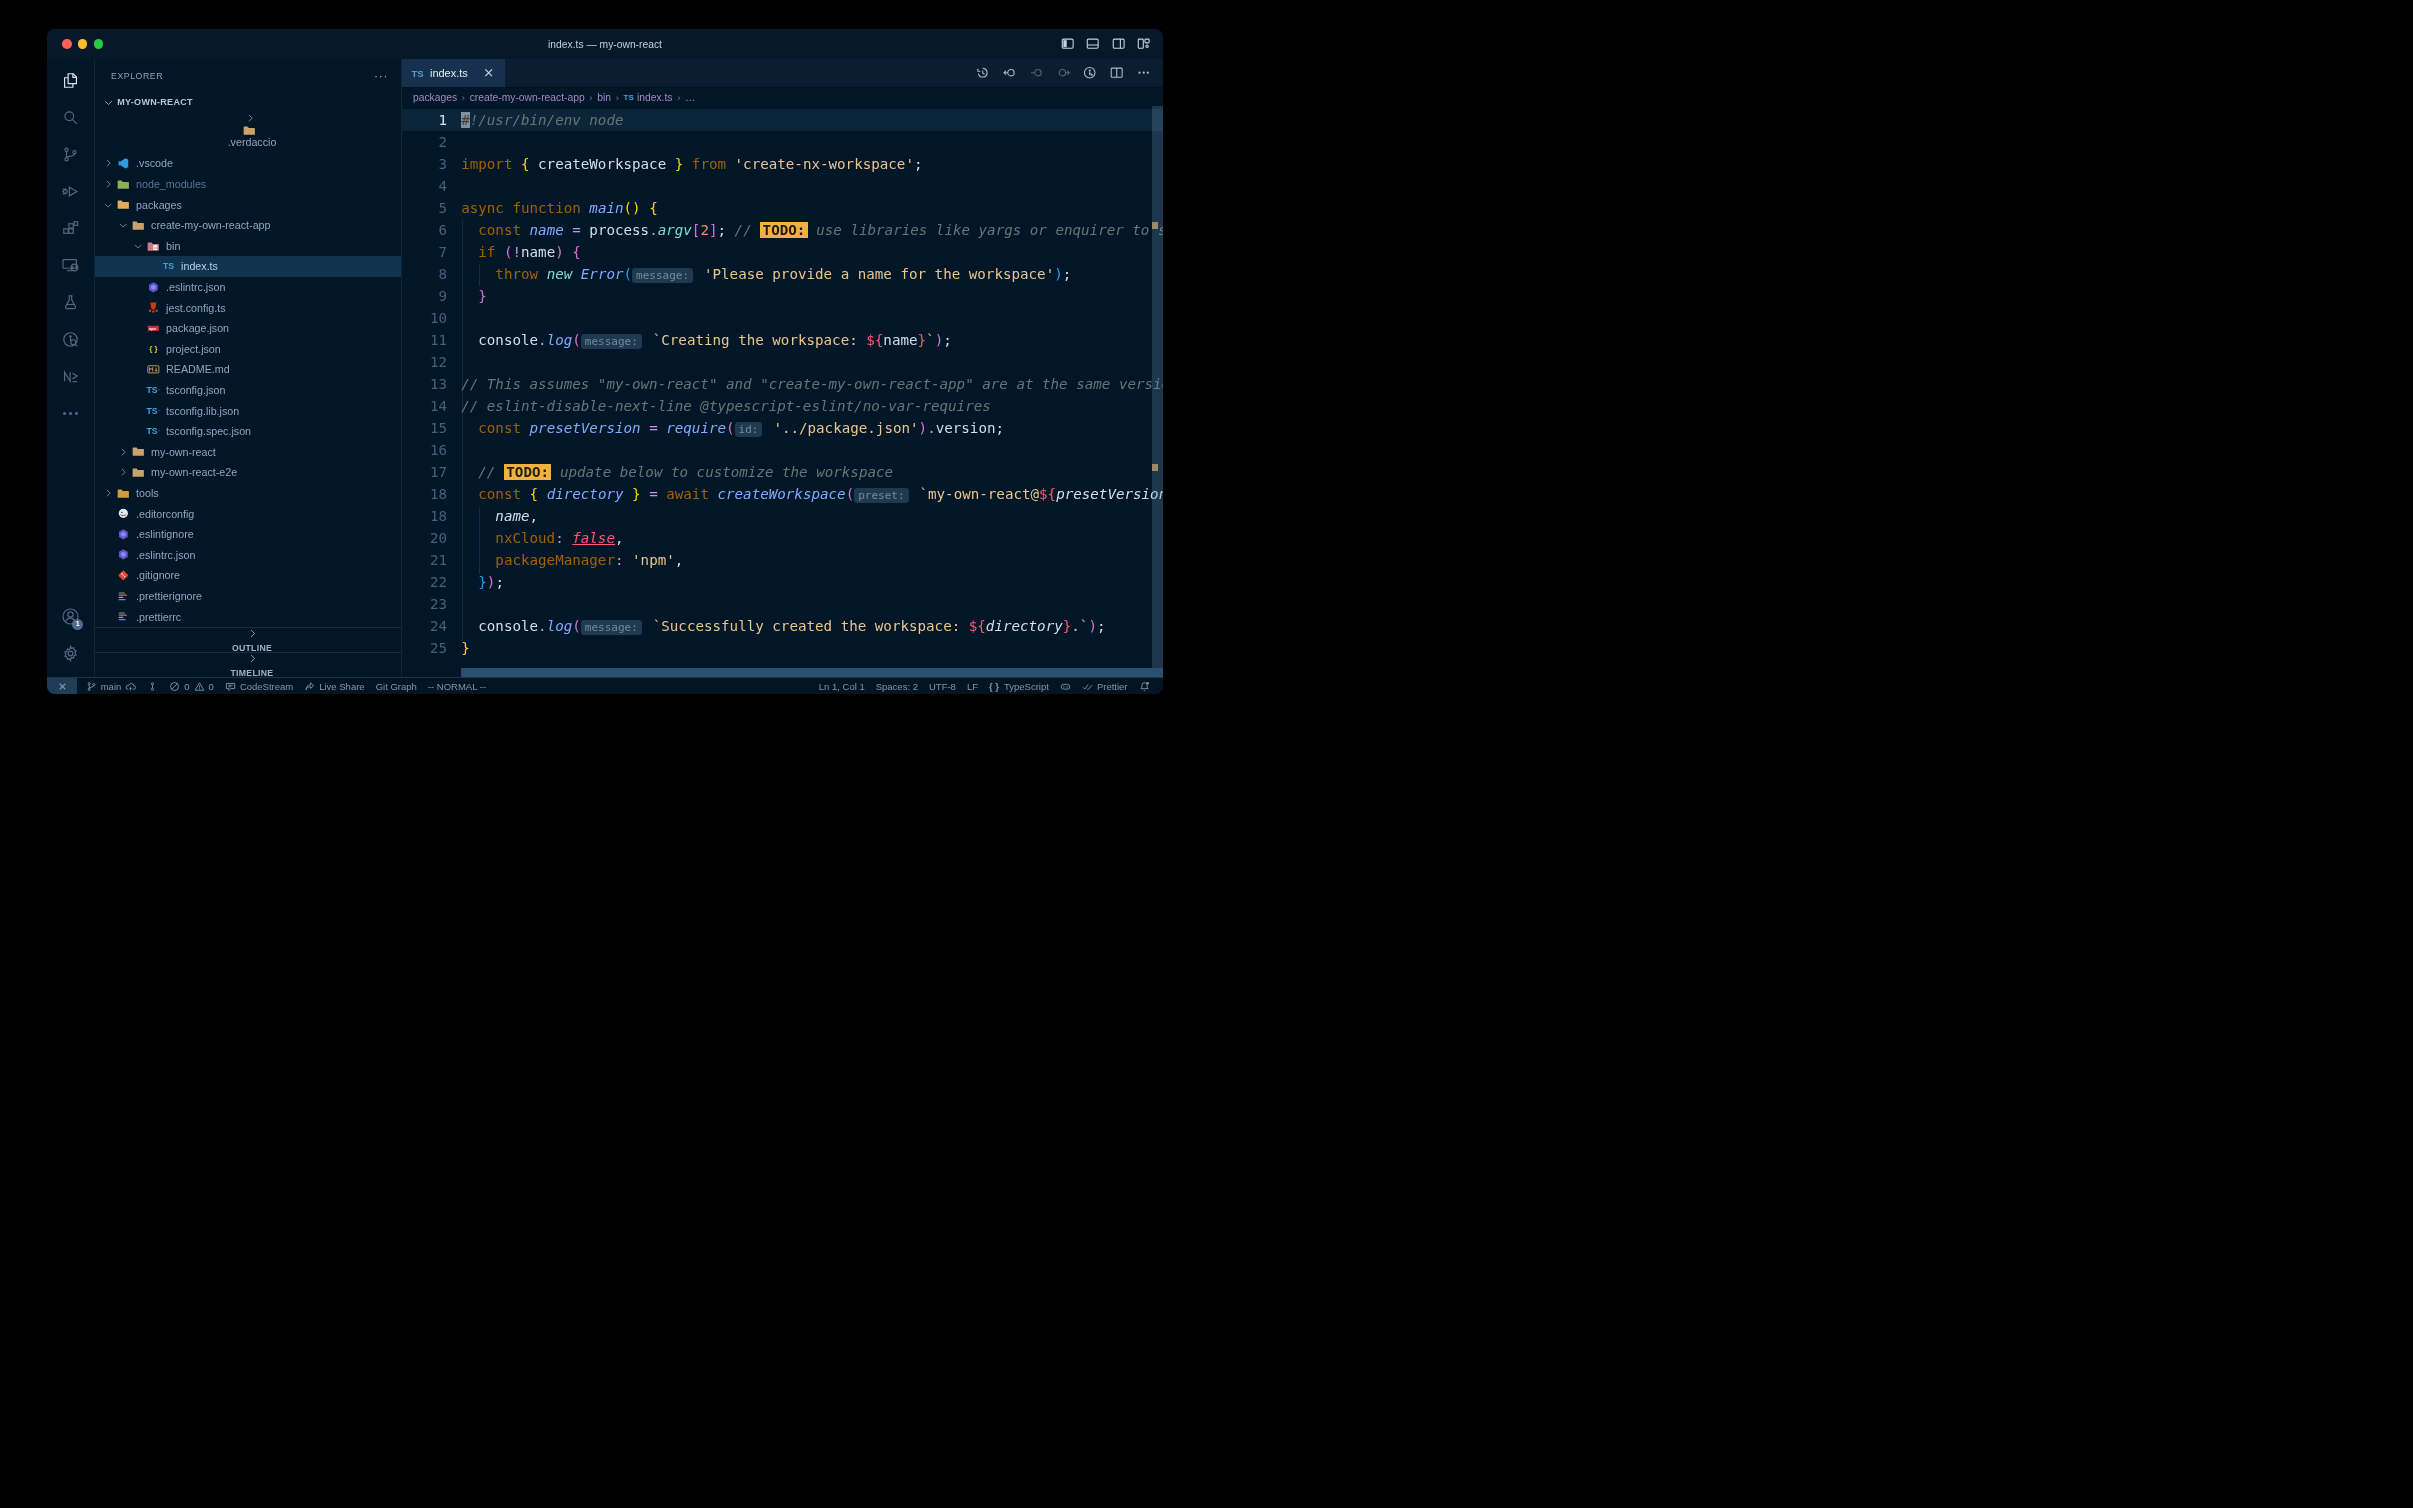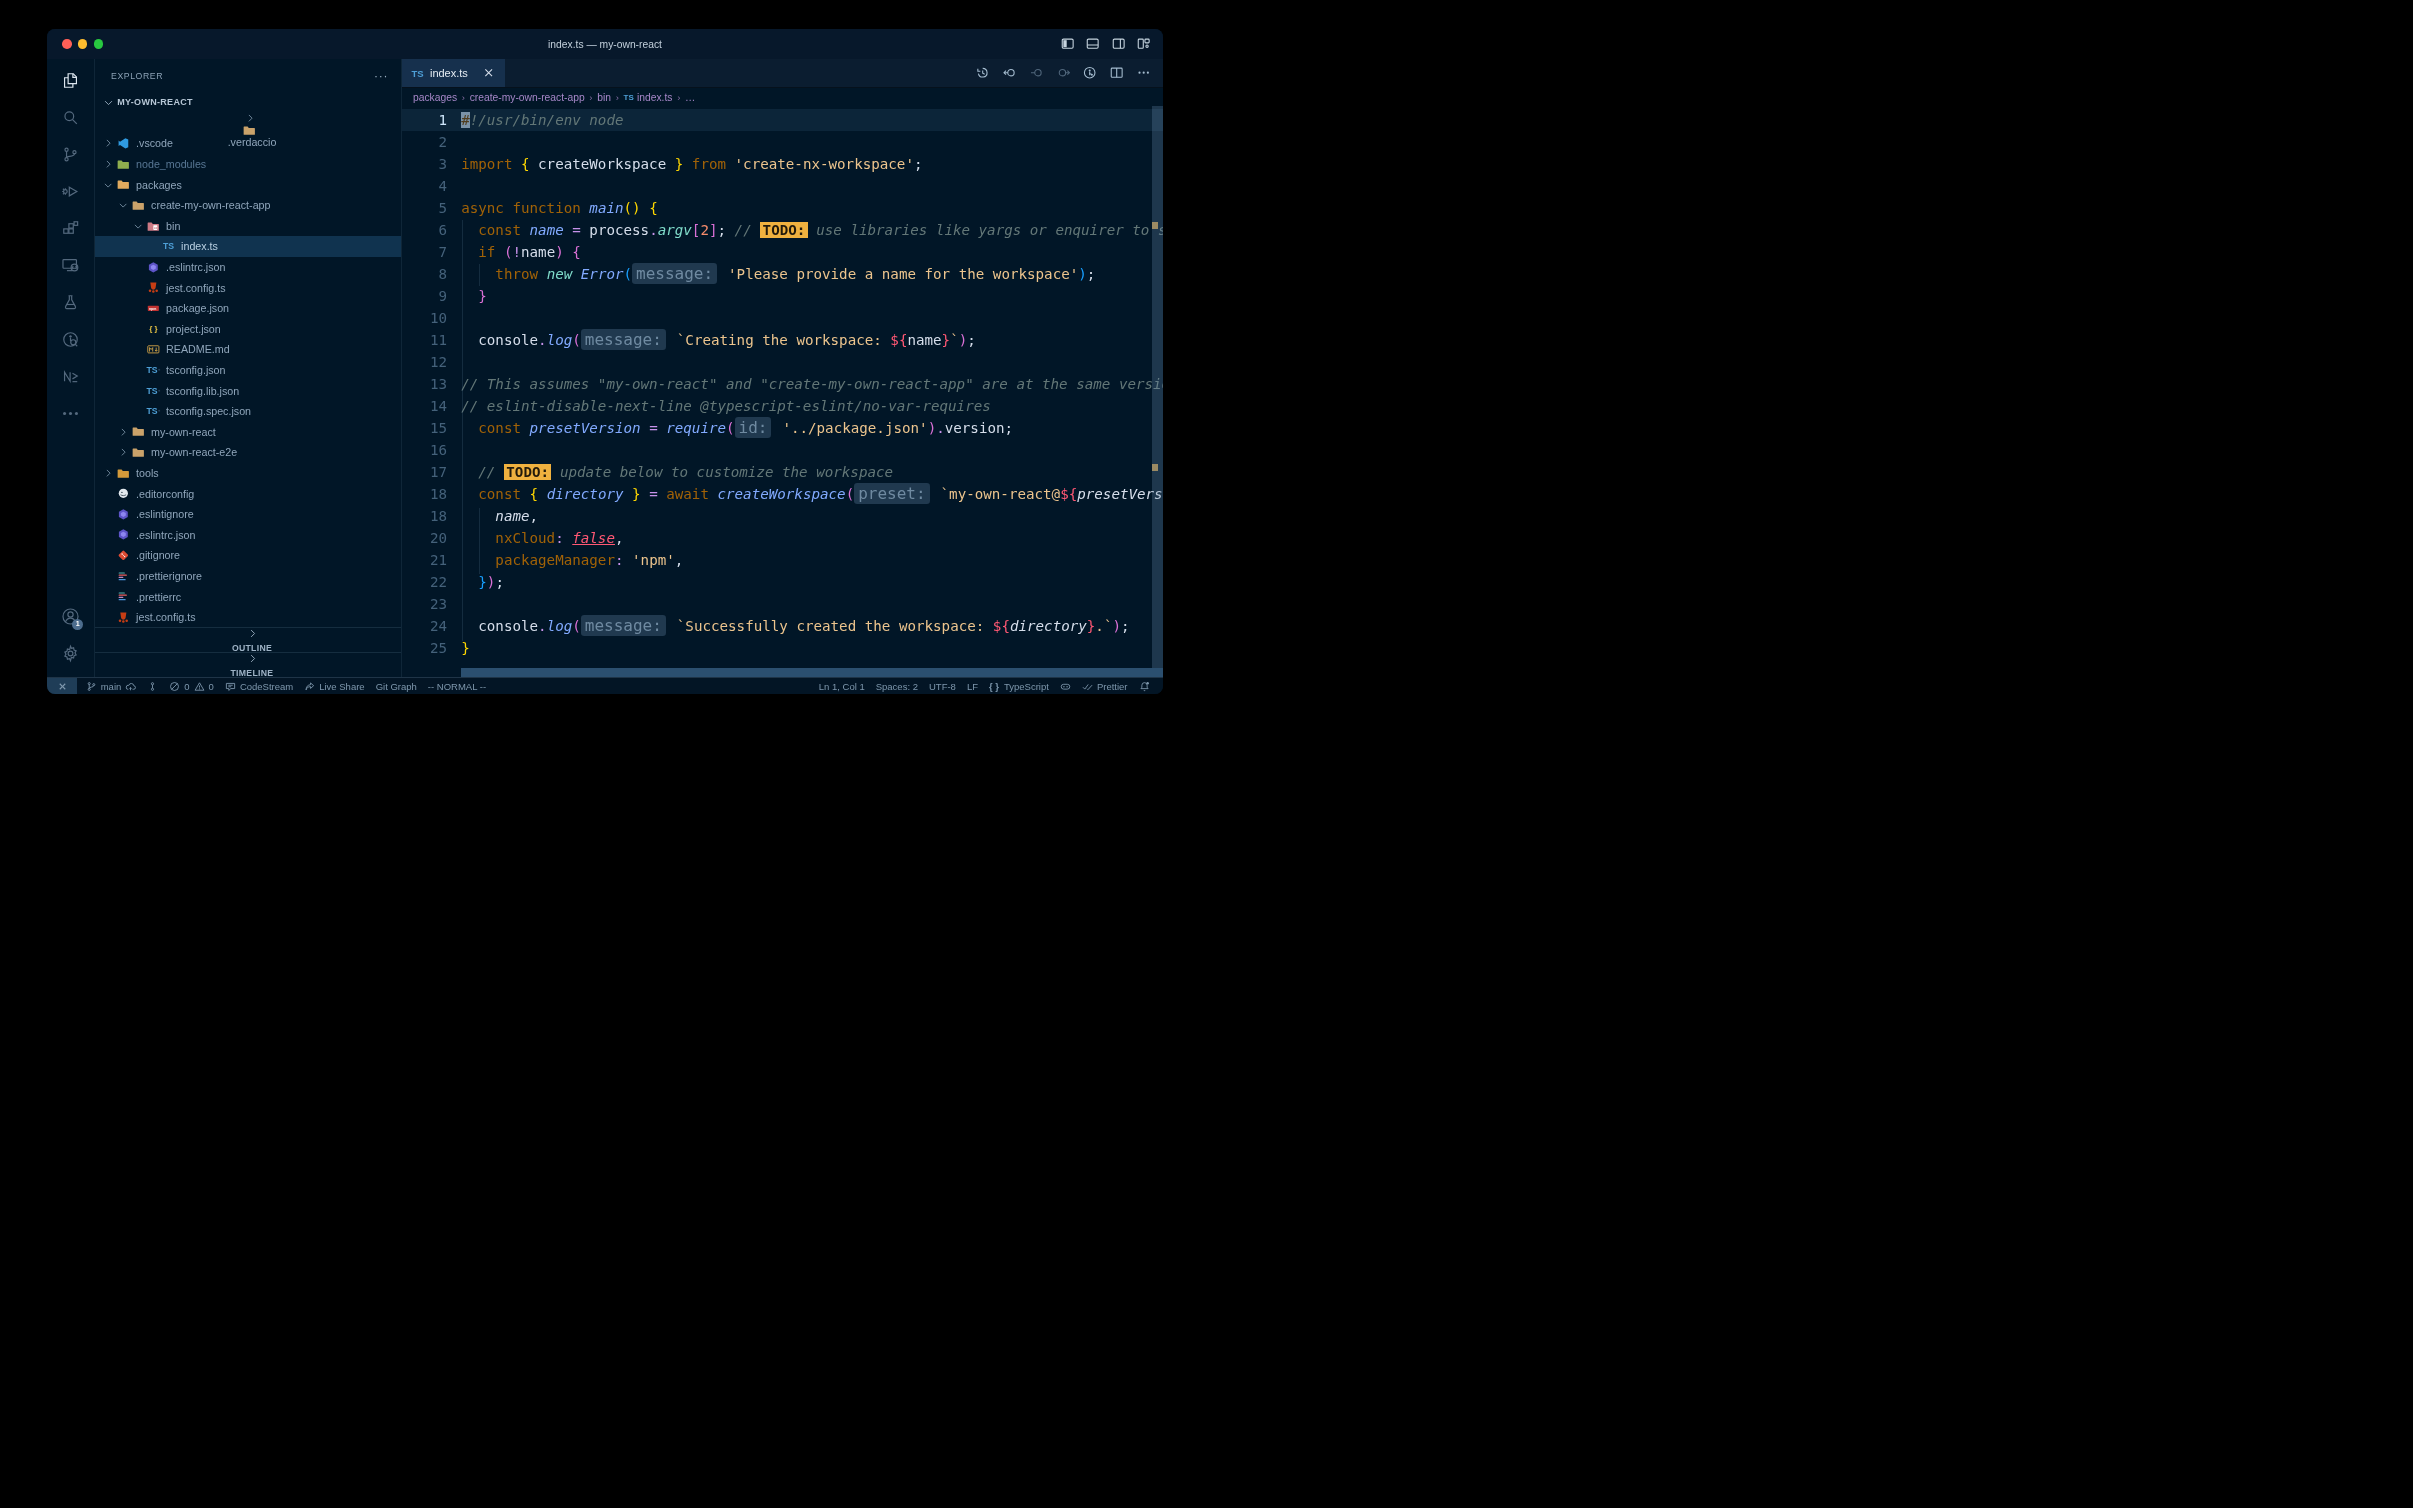--- a/index.html
+++ b/index.html
@@ -80,21 +80,21 @@
   .tk-vi{color:#d6deeb;font-style:italic;}
   .tk-teal{color:#7fdbca;font-style:italic;}
   .tk-op{color:#c792ea;}
   .tk-pun{color:#d6deeb;}
   .tk-b1{color:#ffd700;}
   .tk-b2{color:#da70d6;}
   .tk-b3{color:#179fff;}
   .tk-red{color:#ff5874;}
   .tk-redi{color:#ff5874;font-style:italic;text-decoration:underline;}
   .tk-todo{background:#efb13f;color:#221a0b;font-weight:600;padding:0 2.4px;}
-  .tk-inlay{background:#20394f;color:#6f8aa1;border-radius:3.2px;padding:0.8px 4px;font-size:16px;margin-right:2.4px;}
+  .tk-inlay{background:#20394f;color:#6f8aa1;border-radius:3.2px;padding:0.8px 4px;font-size:11px;margin-right:2.4px;}
   .tk-cursor{background:#7b93a8;color:#503c1c;}
   .indent-guide{position:absolute;width:0.8px;background:rgba(93,124,150,.22);}
   .v-scroll{position:absolute;top:0;right:0;bottom:8.7px;width:11px;background:rgba(109,145,176,.28);}
   .ov-mark{position:absolute;left:0;width:5.5px;height:7.1px;background:#9b8a63;}
   .h-scroll{position:absolute;left:59px;right:0;bottom:0;height:8.7px;background:rgba(86,136,184,.5);}
   
   .statusbar{height:17.4px;background:#031525;border-top:0.8px solid rgba(95,126,151,.3);
     display:flex;align-items:center;font-size:9.5px;color:#7e97ac;}
   .sb-left,.sb-right{display:flex;align-items:center;height:100%;}
   .sb-right{margin-left:auto;padding-right:8px;}
@@ -284,21 +284,21 @@
                 <path d="M6 3l5 5-5 5"></path>
               </svg>
             </span>
             <span class="ticon">
               <svg viewBox="0 0 16 16">
                 <path d="M1.5 3.2h4.3L7.3 5h7a.7.7 0 0 1 .7.7v7.1a.7.7 0 0 1-.7.7H1.5a.7.7 0 0 1-.7-.7V3.9a.7.7 0 0 1 .7-.7z" fill="#caa26a"></path>
               </svg>
             </span>
             <span class="tree-label">.verdaccio</span>
           </div>
-          <div class="tree-row" style="padding-left: 8px;">
+          <div class="tree-row" style="padding-left: 8px; margin-top: 20px;">
             <span class="chev">
               <svg viewBox="0 0 16 16" fill="none" stroke="currentColor" stroke-width="1.3">
                 <path d="M6 3l5 5-5 5"></path>
               </svg>
             </span>
             <span class="ticon">
               <svg viewBox="0 0 16 16">
                 <path d="M10.6 1.5L14.2 3v10l-3.6 1.5L3.8 10 2 11.5v-7L3.8 6z" fill="#2f9ae0"></path>
               </svg>
             </span>

